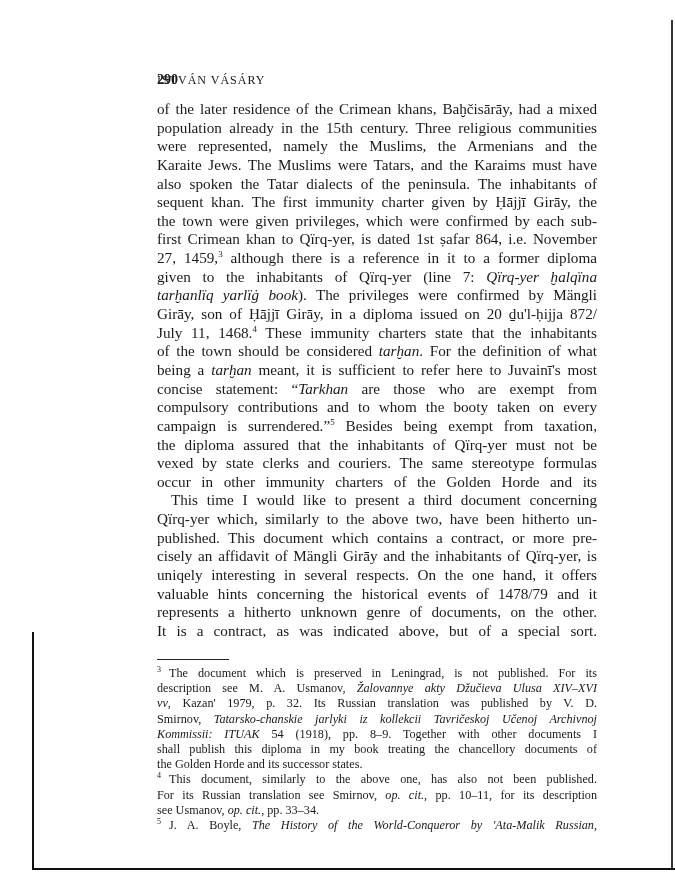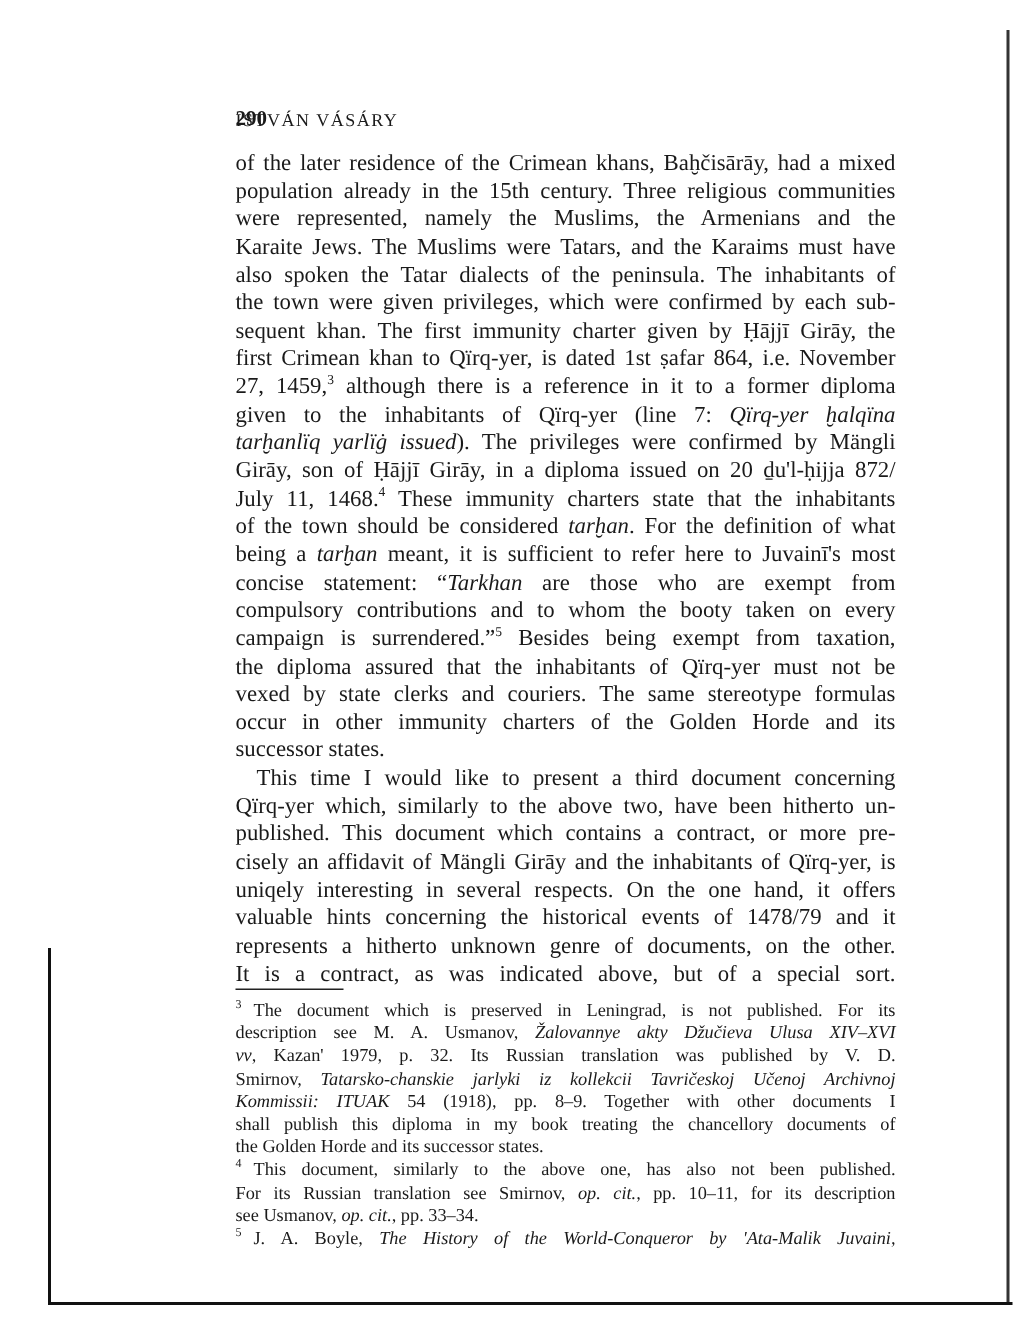--- a/index.html
+++ b/index.html
@@ -36,32 +36,32 @@
   <span class="page-number">290</span>
   <span class="running-head">ISTVÁN VÁSÁRY</span>
 </div>
 
 <div class="body-text">
   <div class="line">of the later residence of the Crimean khans, Baḫčisārāy, had a mixed</div>
   <div class="line">population already in the 15th century. Three religious communities</div>
   <div class="line">were represented, namely the Muslims, the Armenians and the</div>
   <div class="line">Karaite Jews. The Muslims were Tatars, and the Karaims must have</div>
   <div class="line">also spoken the Tatar dialects of the peninsula. The inhabitants of</div>
+  <div class="line">sequent khan. The first immunity charter given by Ḥājjī Girāy, the</div>
   <div class="line">the town were given privileges, which were confirmed by each sub-</div>
-  <div class="line">sequent khan. The first immunity charter given by Ḥājjī Girāy, the</div>
   <div class="line">first Crimean khan to Qïrq-yer, is dated 1st ṣafar 864, i.e. November</div>
   <div class="line">
     <span>27, 1459,</span><sup>3</sup>
     <span>although there is a reference in it to a former diploma</span>
   </div>
   <div class="line">
     <span>given to the inhabitants of Qïrq-yer (line 7: </span><i>Qïrq-yer ḫalqïna</i>
   </div>
   <div class="line">
-    <i>tarḫanlïq yarlïġ issued</i><span>). The privileges were confirmed by Mängli</span>
+    <i>tarḫanlïq yarlïġ book</i><span>). The privileges were confirmed by Mängli</span>
   </div>
   <div class="line">Girāy, son of Ḥājjī Girāy, in a diploma issued on 20 ḏu'l-ḥijja 872/</div>
   <div class="line">
     <span>July 11, 1468.</span><sup>4</sup><span> These immunity charters state that the inhabitants</span>
   </div>
   <div class="line">
     <span>of the town should be considered </span><i>tarḫan</i><span>. For the definition of what</span>
   </div>
   <div class="line">
     <span>being a </span><i>tarḫan</i><span> meant, it is sufficient to refer here to Juvainī's most</span>
@@ -69,21 +69,20 @@
   <div class="line">
     <span>concise statement: “</span><i>Tarkhan</i><span> are those who are exempt from</span>
   </div>
   <div class="line">compulsory contributions and to whom the booty taken on every</div>
   <div class="line">
     <span>campaign is surrendered.”</span><sup>5</sup><span> Besides being exempt from taxation,</span>
   </div>
   <div class="line">the diploma assured that the inhabitants of Qïrq-yer must not be</div>
   <div class="line">vexed by state clerks and couriers. The same stereotype formulas</div>
   <div class="line">occur in other immunity charters of the Golden Horde and its</div>
-  <div class="line last">successor states.</div>
   <div class="line indent">This time I would like to present a third document concerning</div>
   <div class="line">Qïrq-yer which, similarly to the above two, have been hitherto un-</div>
   <div class="line">published. This document which contains a contract, or more pre-</div>
   <div class="line">cisely an affidavit of Mängli Girāy and the inhabitants of Qïrq-yer, is</div>
   <div class="line">uniqely interesting in several respects. On the one hand, it offers</div>
   <div class="line">valuable hints concerning the historical events of 1478/79 and it</div>
   <div class="line">represents a hitherto unknown genre of documents, on the other.</div>
   <div class="line">It is a contract, as was indicated above, but of a special sort.</div>
 </div>
 
@@ -112,15 +111,15 @@
     <span class="fn-num">4</span><span>This document, similarly to the above one, has also not been published.</span>
   </div>
   <div class="fn-line">
     <span>For its Russian translation see Smirnov, </span><i>op. cit.</i><span>, pp. 10–11, for its description</span>
   </div>
   <div class="fn-line last">
     <span>see Usmanov, </span><i>op. cit.</i><span>, pp. 33–34.</span>
   </div>
 
   <div class="fn-line">
-    <span class="fn-num">5</span><span>J. A. Boyle, </span><i>The History of the World-Conqueror by 'Ata-Malik Juvaini</i><span>,</span>
+    <span class="fn-num">5</span><span>J. A. Boyle, </span><i>The History of the World-Conqueror by 'Ata-Malik Russian</i><span>,</span>
   </div>
 </div>
 
 </body></html>

